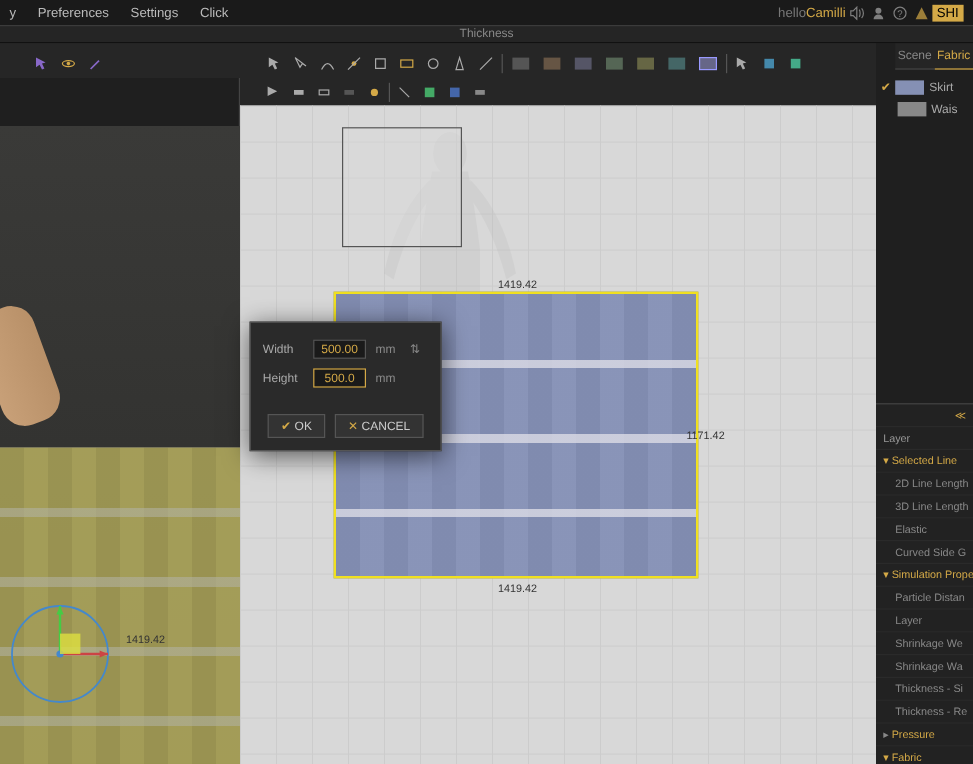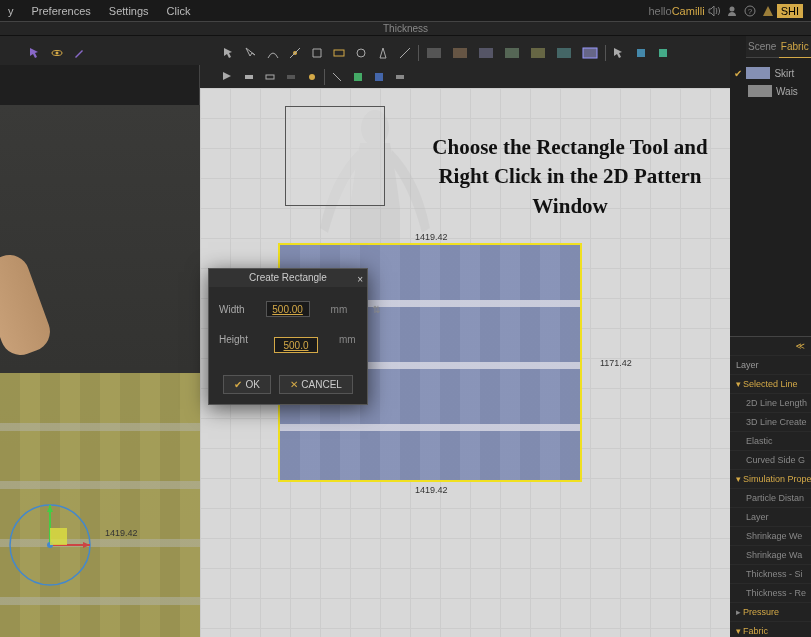--- a/index.html
+++ b/index.html
@@ -50,23 +50,23 @@
   
   .props-panel { position: absolute; top: 300px; left: 0; right: 0; bottom: 0; background: #222; font-size: 9px; color: #999; border-top: 1px solid #444;}
   .props-panel .row { padding: 4px 6px; border-bottom: 1px solid #2a2a2a; white-space: nowrap; overflow: hidden; }
   .props-panel .hdr { color: #d4a947; }
   .props-panel .sub { padding-left: 16px; color: #888;}
   
   .dialog { position: absolute; left: 208px; top: 268px; width: 160px; background: #2a2a2a; border: 1px solid #555; box-shadow: 0 4px 20px rgba(0,0,0,0.6); font-size: 10px; }
   .dialog-title { height: 18px; background: #333; text-align: center; line-height: 18px; color: #ccc; position: relative; }
   .dialog-close { position: absolute; right: 4px; top: 2px; cursor: pointer; }
   .dialog-body { padding: 14px 10px 8px; }
-  .dlg-row { display: flex; align-items: center; gap: 21px; margin-bottom: 8px; }
+  .dlg-row { display: flex; align-items: center; gap: 8px; margin-bottom: 8px; }
   .dlg-row label { width: 34px; color: #aaa; }
-  .dlg-input { width: 44px; height: 16px; background: #1a1a1a; border: 1px solid #555; color: #d4a947; text-align: center; font-size: 10px; padding: 0; text-decoration: underline;}
+  .dlg-input { width: 44px; height: 16px; background: #1a1a1a; border: 1px solid #555; color: #d4a947; text-align: center; font-size: 10px; padding: 0;}
   .dlg-input.cursor { background: #1a1a1a; position: relative;}
   .dlg-unit { color: #888; font-size: 10px;}
   .dialog-btns { display: flex; justify-content: center; gap: 8px; padding: 6px 0 10px; }
   .dlg-btn { padding: 3px 10px; background: #333; border: 1px solid #555; color: #ccc; font-size: 10px; cursor: pointer; display: flex; align-items: center; gap: 3px;}
   .dlg-btn .chk { color: #d4a947; }
   .dlg-btn .x { color: #d4a947; }
   
   .tool-strip-bg { position: absolute; left: 200px; top: 36px; width: 530px; height: 52px; background: #262626;}
   .left-tool-bg { position: absolute; left: 0; top: 36px; width: 200px; height: 29px; background: #262626;}
 </style>
@@ -305,27 +305,26 @@
 
 <div class="center-panel">
   <div class="grid-bg"></div>
   <svg class="mannequin" viewBox="0 0 130 160">
     <ellipse cx="65" cy="20" rx="14" ry="18" fill="#bbb"></ellipse>
     <path d="M50 35 Q45 60 40 100 L40 160 L90 160 L90 100 Q85 60 80 35 Z" fill="#bbb"></path>
     <path d="M48 42 Q20 70 10 120 L18 125 Q30 80 50 55 Z" fill="#bbb"></path>
     <path d="M82 42 Q110 70 120 120 L112 125 Q100 80 80 55 Z" fill="#bbb"></path>
   </svg>
   <div class="sel-rect"></div>
-  <div class="instruction">Choose the Rectangle Tool and Right Click in the 2D Pattern Window</div>
   <div class="dim-label" style="left:215px;top:144px">1419.42</div>
   <div class="pattern-rect">
     <div class="pattern-stripes"></div>
     <div class="pattern-hlines"></div>
   </div>
-  <div class="dim-label" style="left:400px;top:270px">1171.42</div>
+  <div class="dim-label" style="left:372px;top:270px">1171.42</div>
   <div class="dim-label" style="left:215px;top:397px">1419.42</div>
 </div>
 
 <div class="right-panel">
   <div class="right-tabs">
     <div class="tab">Scene</div>
     <div class="tab active">Fabric</div>
   </div>
   <div class="fabric-list">
     <div class="fabric-item">
@@ -337,50 +336,46 @@
       <span style="width:10px"></span>
       <span class="swatch" style="background:#888"></span>
       <span>Wais</span>
     </div>
   </div>
   <div class="props-panel">
     <div class="row" style="text-align:right"><span style="color:#d4a947">≪</span></div>
     <div class="row">Layer</div>
     <div class="row hdr"><span style="color:#d4a947">▾ </span><span>Selected Line</span></div>
     <div class="row sub">2D Line Length</div>
-    <div class="row sub">3D Line Create</div>
+    <div class="row sub">3D Line Length</div>
     <div class="row sub">Elastic</div>
     <div class="row sub">Curved Side G</div>
     <div class="row hdr"><span style="color:#d4a947">▾ </span><span>Simulation Propert</span></div>
     <div class="row sub">Particle Distan</div>
     <div class="row sub">Layer</div>
     <div class="row sub">Shrinkage We</div>
     <div class="row sub">Shrinkage Wa</div>
     <div class="row sub">Thickness - Si</div>
     <div class="row sub">Thickness - Re</div>
     <div class="row hdr"><span style="color:#888">▸ </span><span>Pressure</span></div>
     <div class="row hdr"><span style="color:#d4a947">▾ </span><span>Fabric</span></div>
   </div>
 </div>
 
 <div class="dialog">
-  <div class="dialog-title">
-    <span>Create Rectangle</span>
-    <span class="dialog-close">×</span>
-  </div>
   <div class="dialog-body">
     <div class="dlg-row">
       <label>Width</label>
       <input class="dlg-input" value="500.00" style="">
       <span class="dlg-unit">mm</span>
       <span style="margin-left:4px;color:#888;cursor:pointer">⇅</span>
     </div>
     <div class="dlg-row">
       <label>Height</label>
-      <input class="dlg-input cursor" style="border-color: rgb(212, 169, 71); margin-top: 12px;" value="500.0">
+      <input class="dlg-input cursor" style="border-color: rgb(212, 169, 71);" value="500.0">
       <span class="dlg-unit">mm</span>
     </div>
   </div>
   <div class="dialog-btns">
     <div class="dlg-btn">
         <span class="chk">✔</span>
         <span>OK</span>
       </div>
     <div class="dlg-btn">
         <span class="x">✕</span>

